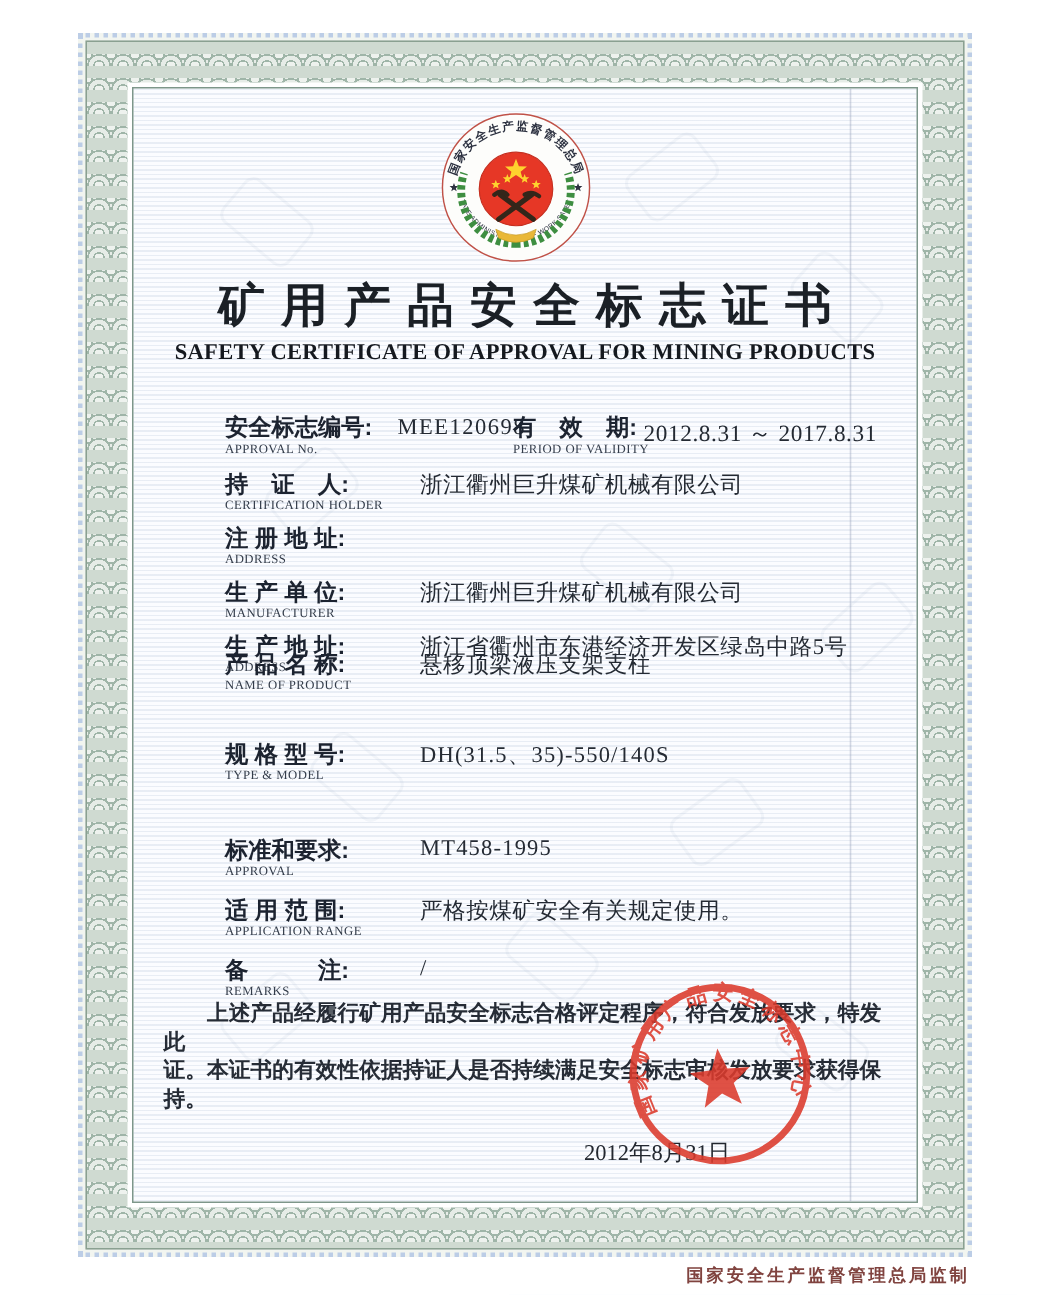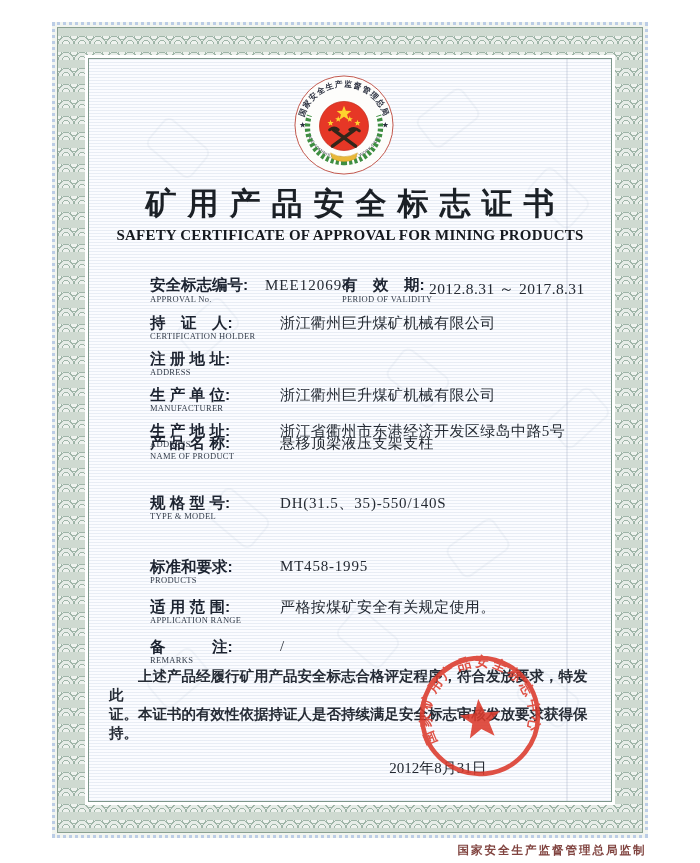--- a/index.html
+++ b/index.html
@@ -154,21 +154,21 @@
           <span class="lab-en abs" style="left:61px;top:18px;">NAME OF PRODUCT</span>
         </div>
         <div class="row" style="top:434px;height:22px;">
           <span class="lab abs" style="left:61px;">规 格 型 号:</span>
           <span class="val abs" style="left:191px;top:1px;letter-spacing:0.8px;">DH(31.5、35)-550/140S</span>
           <span class="lab-en abs" style="left:61px;top:18px;">TYPE &amp; MODEL</span>
         </div>
         <div class="row" style="top:498px;height:38px;">
           <span class="lab abs" style="left:61px;">标准和要求:</span>
           <span class="val abs" style="left:191px;top:1px;letter-spacing:0.8px;">MT458-1995</span>
-          <span class="lab-en abs" style="left:61px;top:18px;">PRODUCTS</span>
+          <span class="lab-en abs" style="left:61px;top:18px;">APPROVAL</span>
         </div>
         <div class="row" style="top:578px;height:38px;">
           <span class="lab abs" style="left:61px;">备　　　注:</span>
           <span class="val abs" style="left:191px;top:1px;">/</span>
           <span class="lab-en abs" style="left:61px;top:18px;">REMARKS</span>
         </div>
         <div class="row" style="top:538px;height:38px;">
           <span class="lab abs" style="left:61px;">适 用 范 围:</span>
           <span class="val abs" style="left:191px;top:1px;">严格按煤矿安全有关规定使用。</span>
           <span class="lab-en abs" style="left:61px;top:18px;">APPLICATION RANGE</span>

